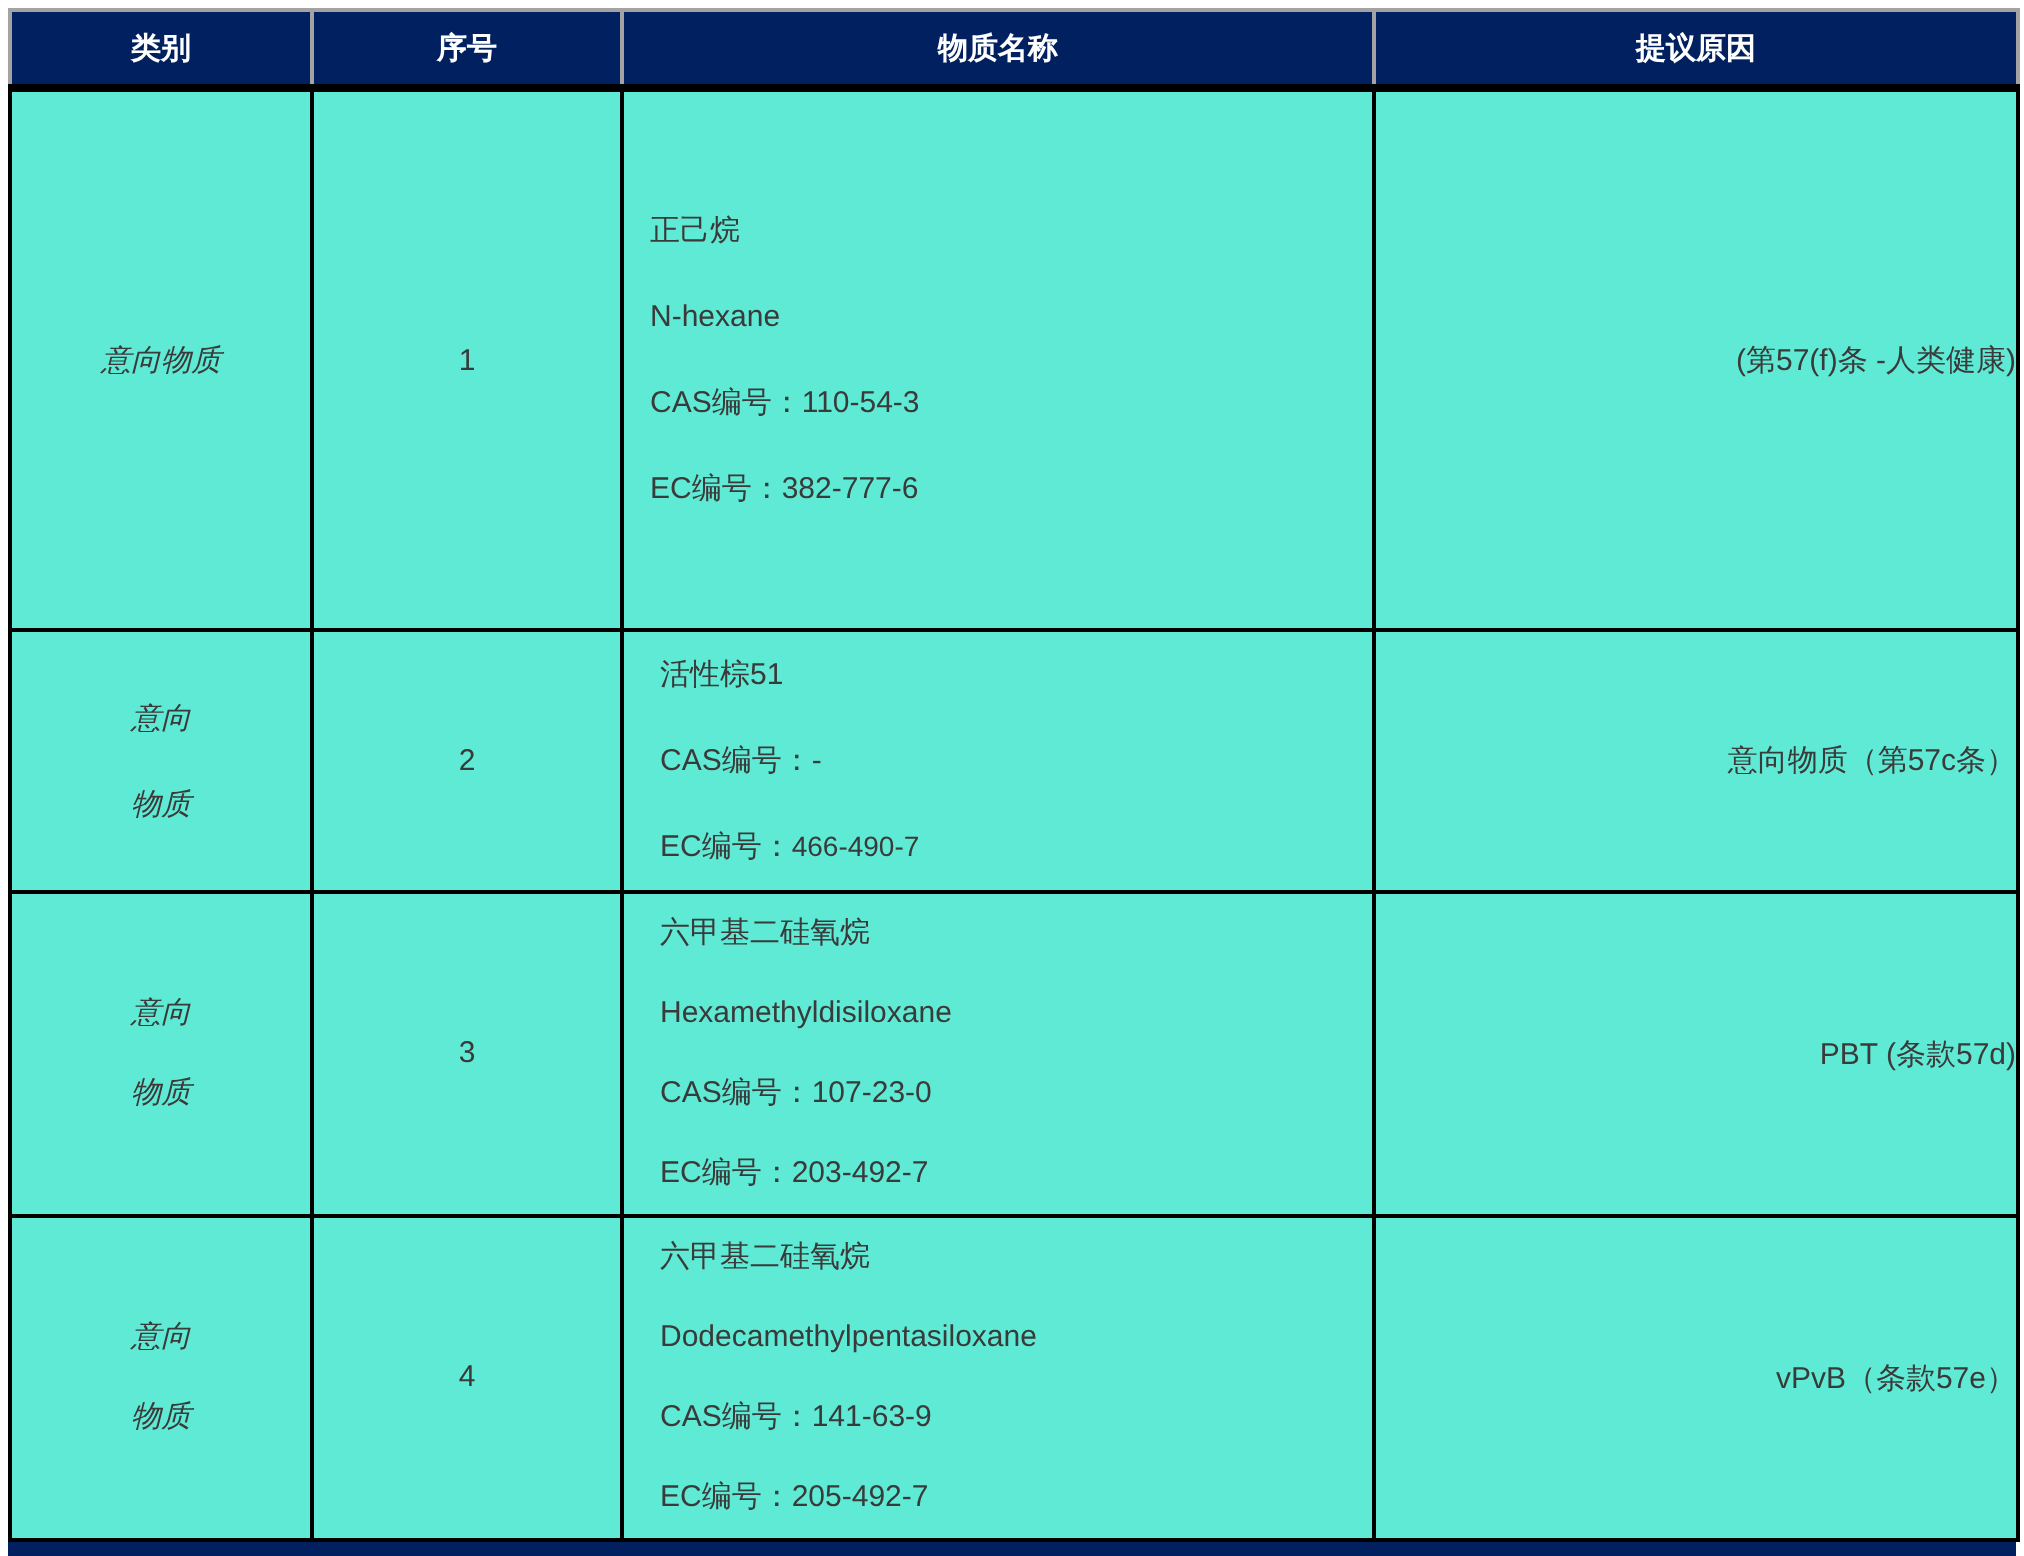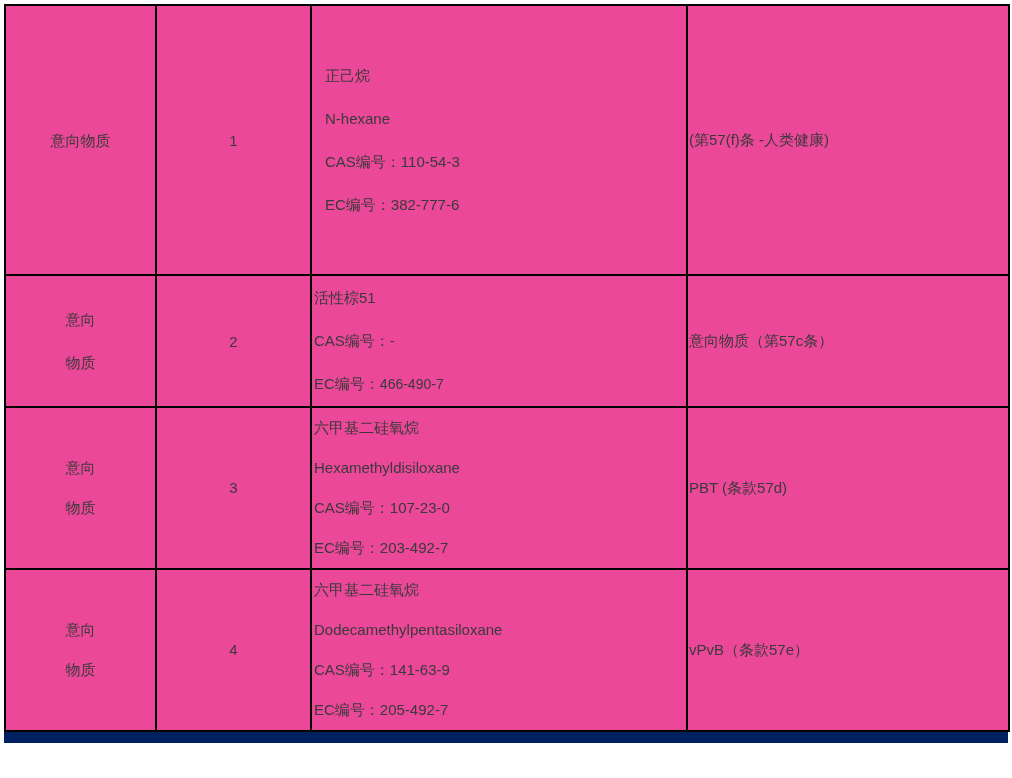--- a/index.html
+++ b/index.html
@@ -31,44 +31,60 @@
     height:38px;
     border:2px solid var(--header-border);
     border-bottom:2px solid var(--body-border);
   }
 
   
   table.body td{
     border:2px solid var(--body-border);
     vertical-align:middle;
     font-size:15px;
-    background:#ec4899;
+    background:#5eead4;
   }
-  td.cat{text-align:center;}
+  td.cat{text-align:center;font-style:italic;}
   td.num{text-align:center;font-size:14px;}
-  td.name{text-align:left;padding-left:2px;}
-  td.reason{text-align:left;padding-left:1px;}
+  td.name{text-align:left;padding-left:18px;}
+  td.reason{text-align:right;padding-left:1px;}
 
   .line{line-height:43px;white-space:nowrap;}
   tr.row-3 .line,tr.row-4 .line{line-height:40px;}
   tr.row-1 td.name{padding-left:13px;}
   tr.row-1{height:270px;}
   tr.row-2{height:127px;}
   tr.row-3{height:160px;}
   tr.row-4{height:156px;}
   .small{font-size:14px;}
 
   .footer-bar{width:1004px;height:11px;background:var(--header-bg);}
 </style>
 </head>
 <body>
 
 <div class="page">
   <div class="tbl-wrap">
 
+    <table class="hdr">
+      <colgroup>
+        <col style="width:151px">
+          <col style="width:155px">
+          <col style="width:376px">
+          <col style="width:322px">
+      </colgroup>
+      <tbody>
+          <tr>
+        <th>类别</th>
+        <th>序号</th>
+        <th>物质名称</th>
+        <th>提议原因</th>
+      </tr>
+    </tbody>
+      </table>
 
     <table class="body">
       <colgroup>
         <col style="width:151px">
           <col style="width:155px">
           <col style="width:376px">
           <col style="width:322px">
       </colgroup>
       <tbody>
           <tr class="row-1">

